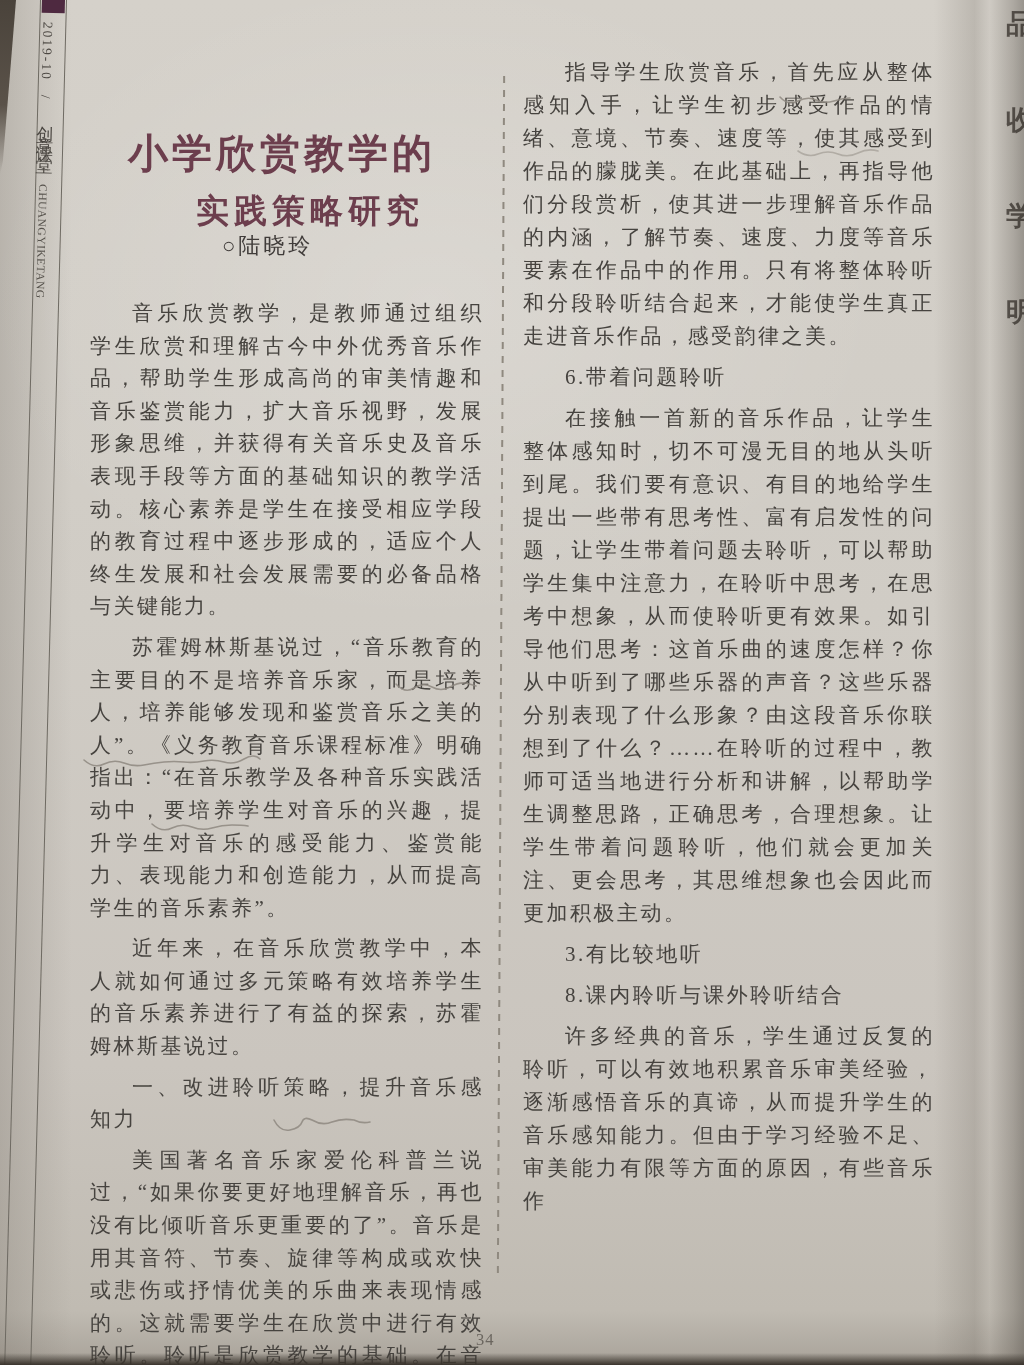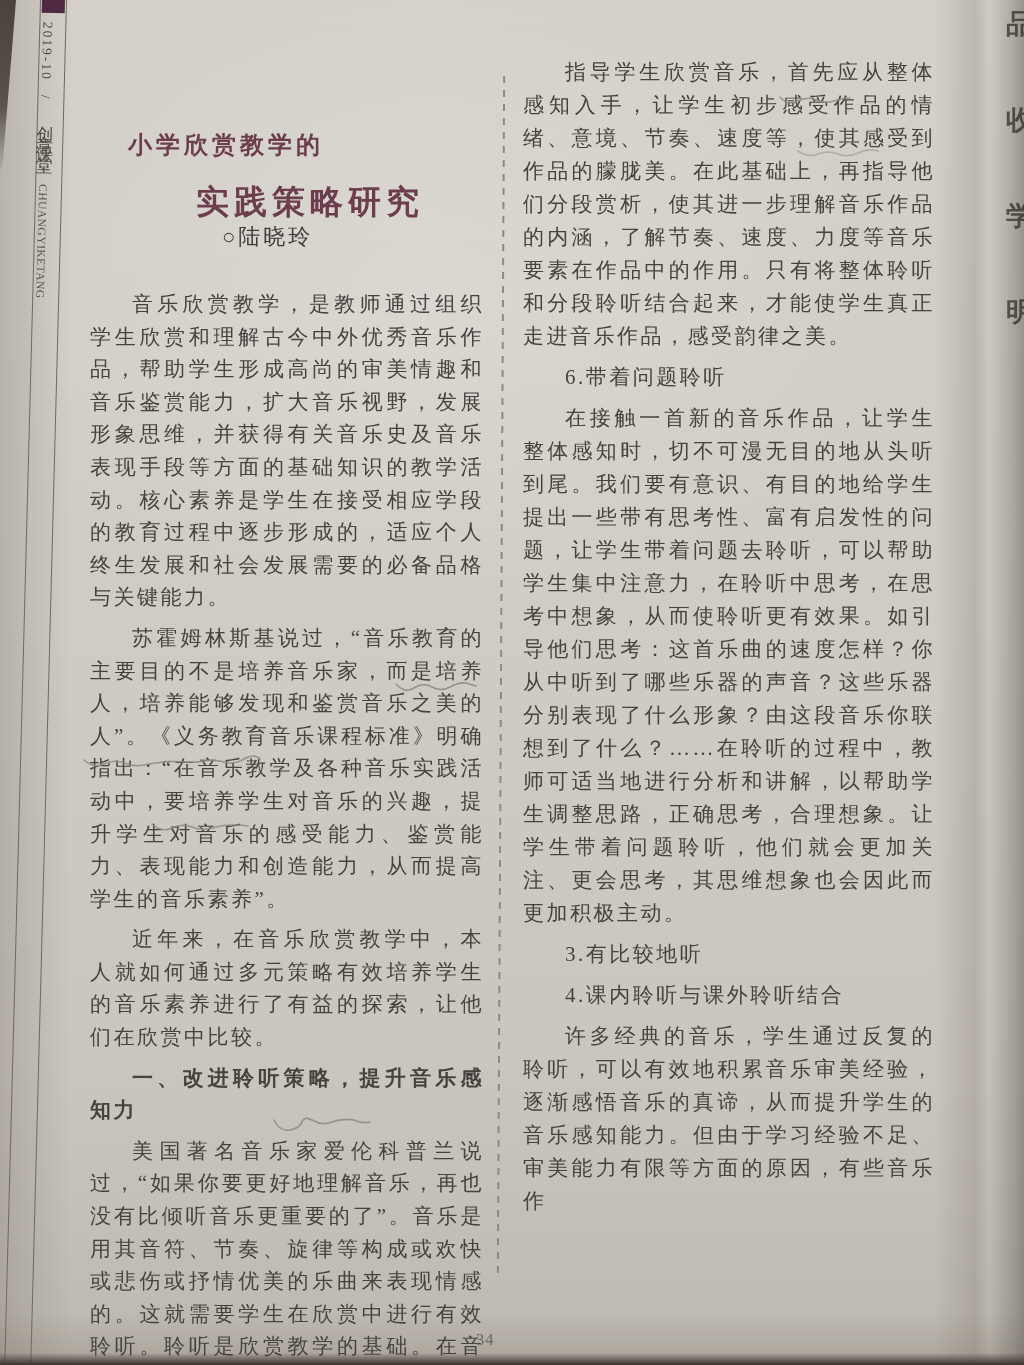--- a/index.html
+++ b/index.html
@@ -46,24 +46,24 @@
     transform:rotate(0.3deg);}
 
   
   .col{position:absolute;color:#45423f;}
   .col-left{left:82px;top:118px;width:410px;}
   .col-right{left:515px;top:48px;width:428px;}
   .col p{margin:8px;font-size:21px;line-height:32.6px;letter-spacing:2.5px;
     text-align:justify;text-indent:2em;color:#46433f;}
   .col-right p{line-height:33px;}
   .subhead{text-indent:2em;}
-  .bold-head{font-weight:700;color:#3b343b;letter-spacing:2px;}
+  .bold-head{font-weight:400;color:#3b343b;letter-spacing:2px;}
 
   .title-line{color:#6c3e4d;font-weight:700;line-height:40px;white-space:nowrap;}
-  .title-1{font-size:24px;letter-spacing:4px;padding-left:46px;margin-top:7px;}
+  .title-1{font-size:40px;letter-spacing:4px;padding-left:46px;margin-top:16px;}
   .title-2{font-size:33px;letter-spacing:5px;padding-left:114px;margin-top:17px;}
   .author{font-size:22px;letter-spacing:3px;color:#403c3a;padding-left:140px;}
   .first-para{margin-top:36px !important;}
 
   
   .marks{position:absolute;left:0;top:0;width:1024px;height:1365px;pointer-events:none;}
 
   
   .edge-chars{position:absolute;left:1006px;top:6px;width:30px;color:#55504b;
     font-size:27px;font-weight:700;}
@@ -93,32 +93,32 @@
   </div>
 
   <div class="divider"></div>
 
   <div class="col col-left">
     <div class="title-line title-1">小学欣赏教学的</div>
     <div class="title-line title-2">实践策略研究</div>
     <div class="author">○陆晓玲</div>
     <p class="first-para">音乐欣赏教学，是教师通过组织学生欣赏和理解古今中外优秀音乐作品，帮助学生形成高尚的审美情趣和音乐鉴赏能力，扩大音乐视野，发展形象思维，并获得有关音乐史及音乐表现手段等方面的基础知识的教学活动。核心素养是学生在接受相应学段的教育过程中逐步形成的，适应个人终生发展和社会发展需要的必备品格与关键能力。</p>
     <p>苏霍姆林斯基说过，“音乐教育的主要目的不是培养音乐家，而是培养人，培养能够发现和鉴赏音乐之美的人”。《义务教育音乐课程标准》明确指出：“在音乐教学及各种音乐实践活动中，要培养学生对音乐的兴趣，提升学生对音乐的感受能力、鉴赏能力、表现能力和创造能力，从而提高学生的音乐素养”。</p>
-    <p>近年来，在音乐欣赏教学中，本人就如何通过多元策略有效培养学生的音乐素养进行了有益的探索，让他们在欣赏中比较。</p>
+    <p>近年来，在音乐欣赏教学中，本人就如何通过多元策略有效培养学生的音乐素养进行了有益的探索，苏霍姆林斯基说过。</p>
     <p class="bold-head">一、改进聆听策略，提升音乐感知力</p>
     <p>美国著名音乐家爱伦科普兰说过，“如果你要更好地理解音乐，再也没有比倾听音乐更重要的了”。音乐是用其音符、节奏、旋律等构成或欢快或悲伤或抒情优美的乐曲来表现情感的。这就需要学生在欣赏中进行有效聆听。聆听是欣赏教学的基础。在音乐欣赏教学中，我们要提高学生音乐聆听的效率，引导他们感知音律之美，更加积极主动地接受音乐、感知音乐。</p>
 
   </div>
 
   <div class="col col-right">
     <p>指导学生欣赏音乐，首先应从整体感知入手，让学生初步感受作品的情绪、意境、节奏、速度等，使其感受到作品的朦胧美。在此基础上，再指导他们分段赏析，使其进一步理解音乐作品的内涵，了解节奏、速度、力度等音乐要素在作品中的作用。只有将整体聆听和分段聆听结合起来，才能使学生真正走进音乐作品，感受韵律之美。</p>
     <p class="subhead">6.带着问题聆听</p>
     <p>在接触一首新的音乐作品，让学生整体感知时，切不可漫无目的地从头听到尾。我们要有意识、有目的地给学生提出一些带有思考性、富有启发性的问题，让学生带着问题去聆听，可以帮助学生集中注意力，在聆听中思考，在思考中想象，从而使聆听更有效果。如引导他们思考：这首乐曲的速度怎样？你从中听到了哪些乐器的声音？这些乐器分别表现了什么形象？由这段音乐你联想到了什么？……在聆听的过程中，教师可适当地进行分析和讲解，以帮助学生调整思路，正确思考，合理想象。让学生带着问题聆听，他们就会更加关注、更会思考，其思维想象也会因此而更加积极主动。</p>
     <p class="subhead">3.有比较地听</p>
-    <p class="subhead">4.课内聆听与课外聆听结合</p>
+    <p class="subhead">8.课内聆听与课外聆听结合</p>
     <p>许多经典的音乐，学生通过反复的聆听，可以有效地积累音乐审美经验，逐渐感悟音乐的真谛，从而提升学生的音乐感知能力。但由于学习经验不足、审美能力有限等方面的原因，有些音乐作</p>
   </div>
 
   <svg class="marks" viewBox="0 0 1024 1365" xmlns="http://www.w3.org/2000/svg">
     <g stroke="#8e8880" stroke-width="1.6" fill="none" opacity="0.85" stroke-linecap="round">
       <path d="M780,97 q8,9 18,4 t18,-1 t18,1 t16,-3"></path>
       <path d="M798,151 q10,7 20,3 t20,0 t20,-1 t20,-2" opacity="0.6"></path>
       <path d="M396,684 q9,10 18,4 t18,-1 t18,0 t16,-4 l10,3"></path>
       <path d="M84,760 q10,9 20,4 t20,-1 t20,2 t20,-3 t20,0 t20,-1 t20,1 t20,-3 t16,0"></path>
       <path d="M152,824 q10,9 20,4 t20,-1 t20,1 t20,-3 t16,1"></path>

